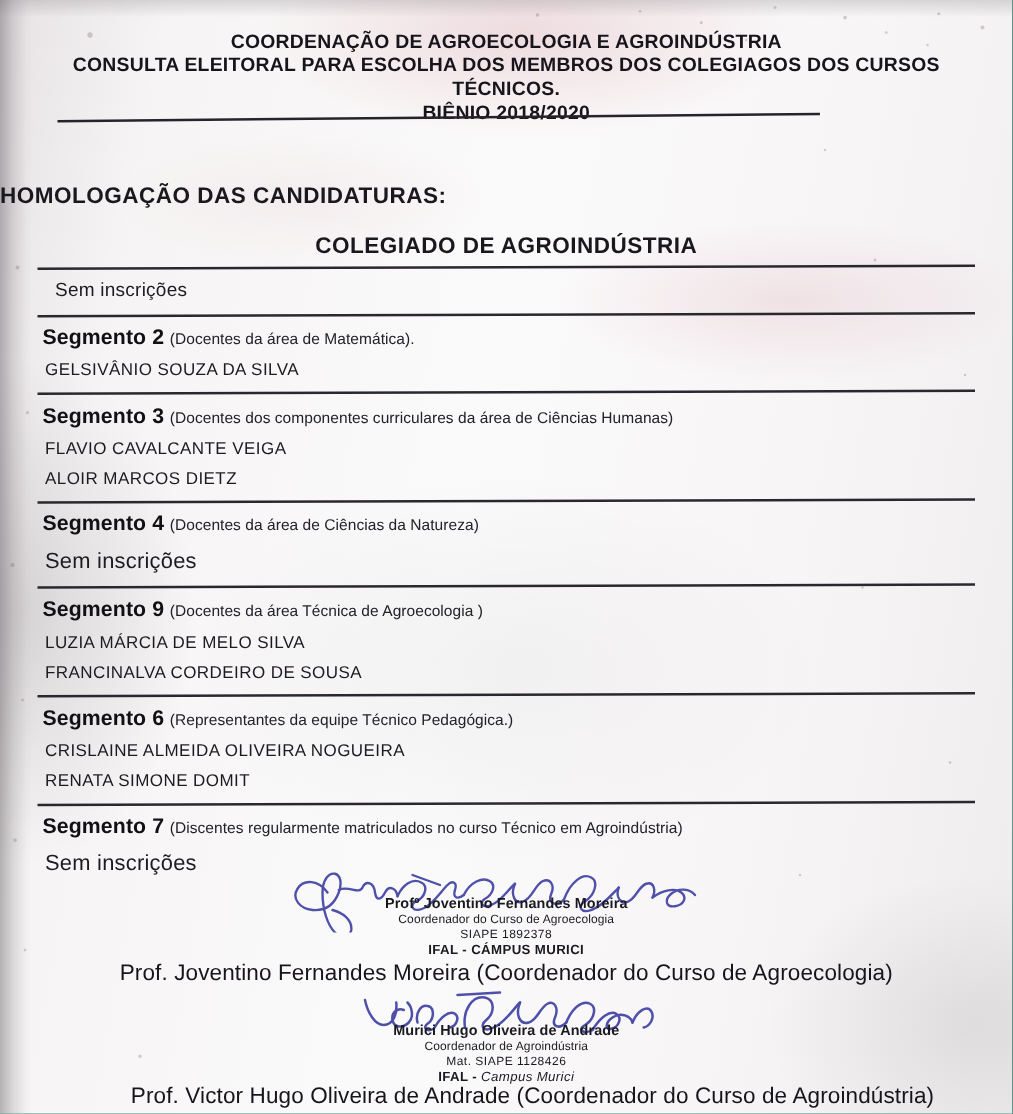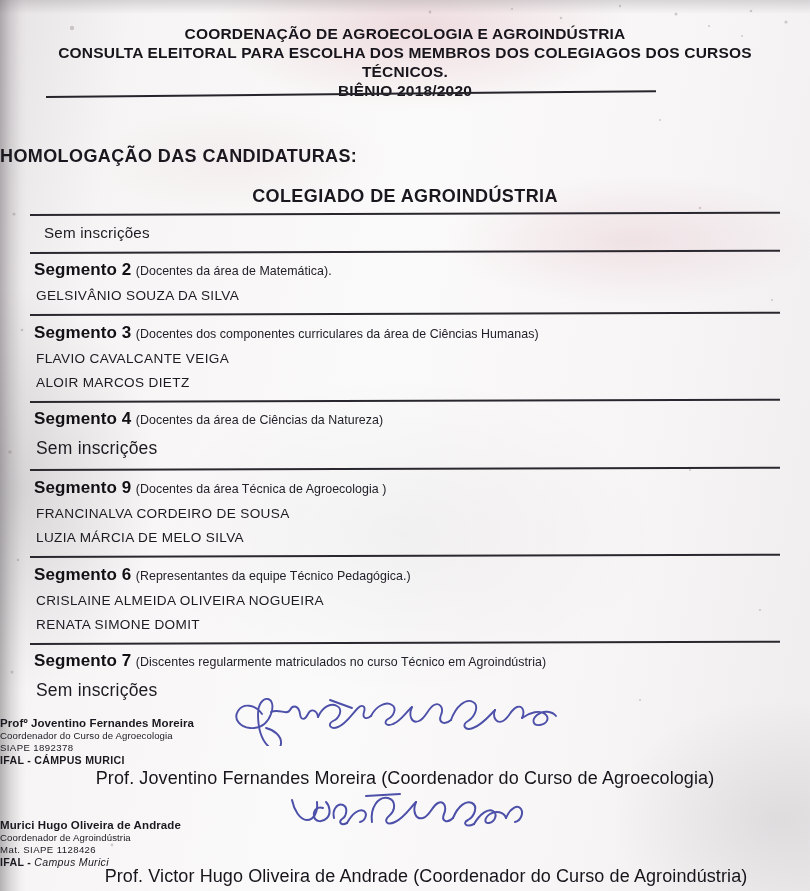--- a/index.html
+++ b/index.html
@@ -167,21 +167,21 @@
 
   .sig-ink {
     position: absolute;
     left: 0; right: 0; top: 0;
     height: 52px;
     pointer-events: none;
   }
   .stamp {
     position: absolute;
     left: 0; right: 0;
-    text-align: left;
+    text-align: center;
     line-height: 1.25;
     color: #1b1920;
   }
   .stamp-name {
     font-size: 11.5px;
     font-weight: bold;
     letter-spacing: 0.1px;
   }
   .stamp-role {
     font-size: 9.6px;
@@ -290,22 +290,22 @@
         <div class="seg-rule"></div>
         <div class="seg-head"><span class="seg-label">Segmento 4</span> <span class="seg-desc">(Docentes da área de Ciências da Natureza)</span></div>
         <div class="entries">
           <div class="entry none-big">Sem inscrições</div>
         </div>
       </div>
       <div class="segment">
         <div class="seg-rule"></div>
         <div class="seg-head"><span class="seg-label">Segmento 9</span> <span class="seg-desc">(Docentes da área Técnica de Agroecologia )</span></div>
         <div class="entries">
+          <div class="entry">LUZIA MÁRCIA DE MELO SILVA</div>
           <div class="entry">FRANCINALVA CORDEIRO DE SOUSA</div>
-          <div class="entry">LUZIA MÁRCIA DE MELO SILVA</div>
         </div>
       </div>
       <div class="segment">
         <div class="seg-rule"></div>
         <div class="seg-head"><span class="seg-label">Segmento 6</span> <span class="seg-desc">(Representantes da equipe Técnico Pedagógica.)</span></div>
         <div class="entries">
           <div class="entry">CRISLAINE ALMEIDA OLIVEIRA NOGUEIRA</div>
           <div class="entry">RENATA SIMONE DOMIT</div>
         </div>
       </div>

